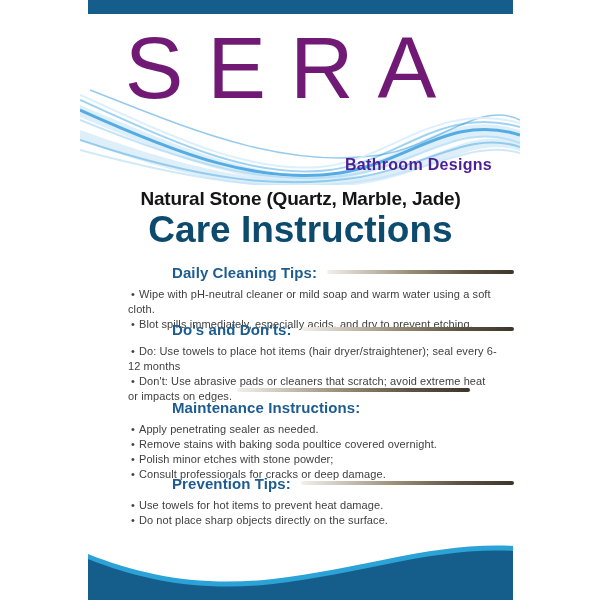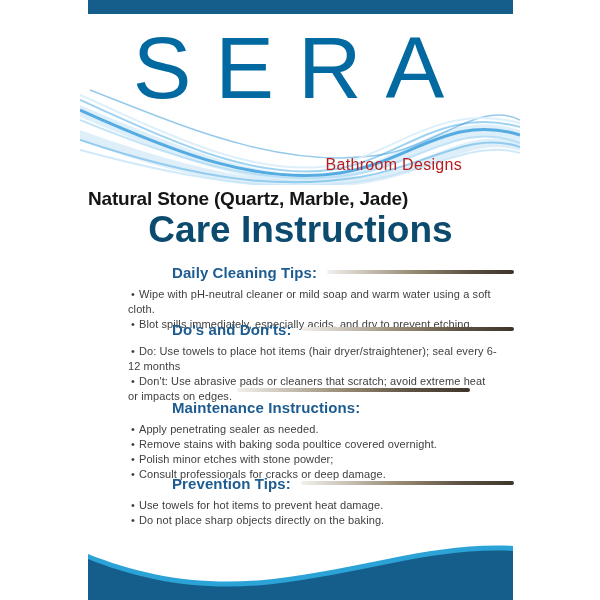--- a/index.html
+++ b/index.html
@@ -6,34 +6,34 @@
   body{
     width:600px;height:600px;background:#ffffff;position:relative;overflow:hidden;
     font-family:"Liberation Sans","DejaVu Sans",sans-serif;
     -webkit-font-smoothing:antialiased;
   }
   .poster{position:absolute;inset:0;}
 
   .topbar{position:absolute;left:88px;top:0;width:425px;height:14px;background:#155e8c;}
 
   .logo{
-    position:absolute;left:88px;top:24px;width:425px;text-align:center;
-    font-size:88px;line-height:1;font-weight:400;color:#0369a1;
+    position:absolute;left:80px;top:24px;width:425px;text-align:center;
+    font-size:88px;line-height:1;font-weight:400;color:#701a75;
     letter-spacing:24px;margin-right:-24px;white-space:nowrap;
   }
 
   .header-wave{position:absolute;left:80px;top:85px;width:440px;height:100px;}
 
   .tagline{
-    position:absolute;right:138px;top:156px;
-    font-size:16px;font-weight:400;color:#b91c1c;letter-spacing:.3px;
+    position:absolute;right:108px;top:156px;
+    font-size:16px;font-weight:700;color:#4c1d95;letter-spacing:.3px;
   }
 
   .subtitle{
-    position:absolute;left:88px;top:188px;width:425px;
+    position:absolute;left:88px;top:188px;width:425px;text-align:center;
     font-size:19px;font-weight:700;color:#151515;letter-spacing:-0.2px;
   }
   .main-title{
     position:absolute;left:88px;top:209px;width:425px;text-align:center;
     font-size:37px;font-weight:700;color:#0c4a6e;letter-spacing:0;
   }
 
   .section{position:absolute;left:128px;width:370px;}
   .s0{top:263px}.s1{top:320px}.s2{top:398px}.s3{top:474px}
 
@@ -120,21 +120,21 @@
     </ul>
   </div>
 
   <div class="section s3">
     <div class="heading-row">
       <span class="section-heading">Prevention Tips:</span>
       <span class="grad-line"></span>
     </div>
     <ul class="bullets">
       <li><span class="bullet-mark">•</span><span>Use towels for hot items to prevent heat damage.</span></li>
-      <li><span class="bullet-mark">•</span><span>Do not place sharp objects directly on the baking.</span></li>
+      <li><span class="bullet-mark">•</span><span>Do not place sharp objects directly on the surface.</span></li>
     </ul>
   </div>
 
   <svg class="footer-wave" viewBox="0 0 425 58" preserveAspectRatio="none">
     <path d="M0,12 C55,34 115,45 185,37 C275,27 345,0 425,4 L425,58 L0,58 Z" fill="#2ba3d6"></path>
     <path d="M0,17 C55,39 115,50 185,42 C275,32 345,5 425,9 L425,58 L0,58 Z" fill="#155e8c"></path>
   </svg>
 
 </div>
 

